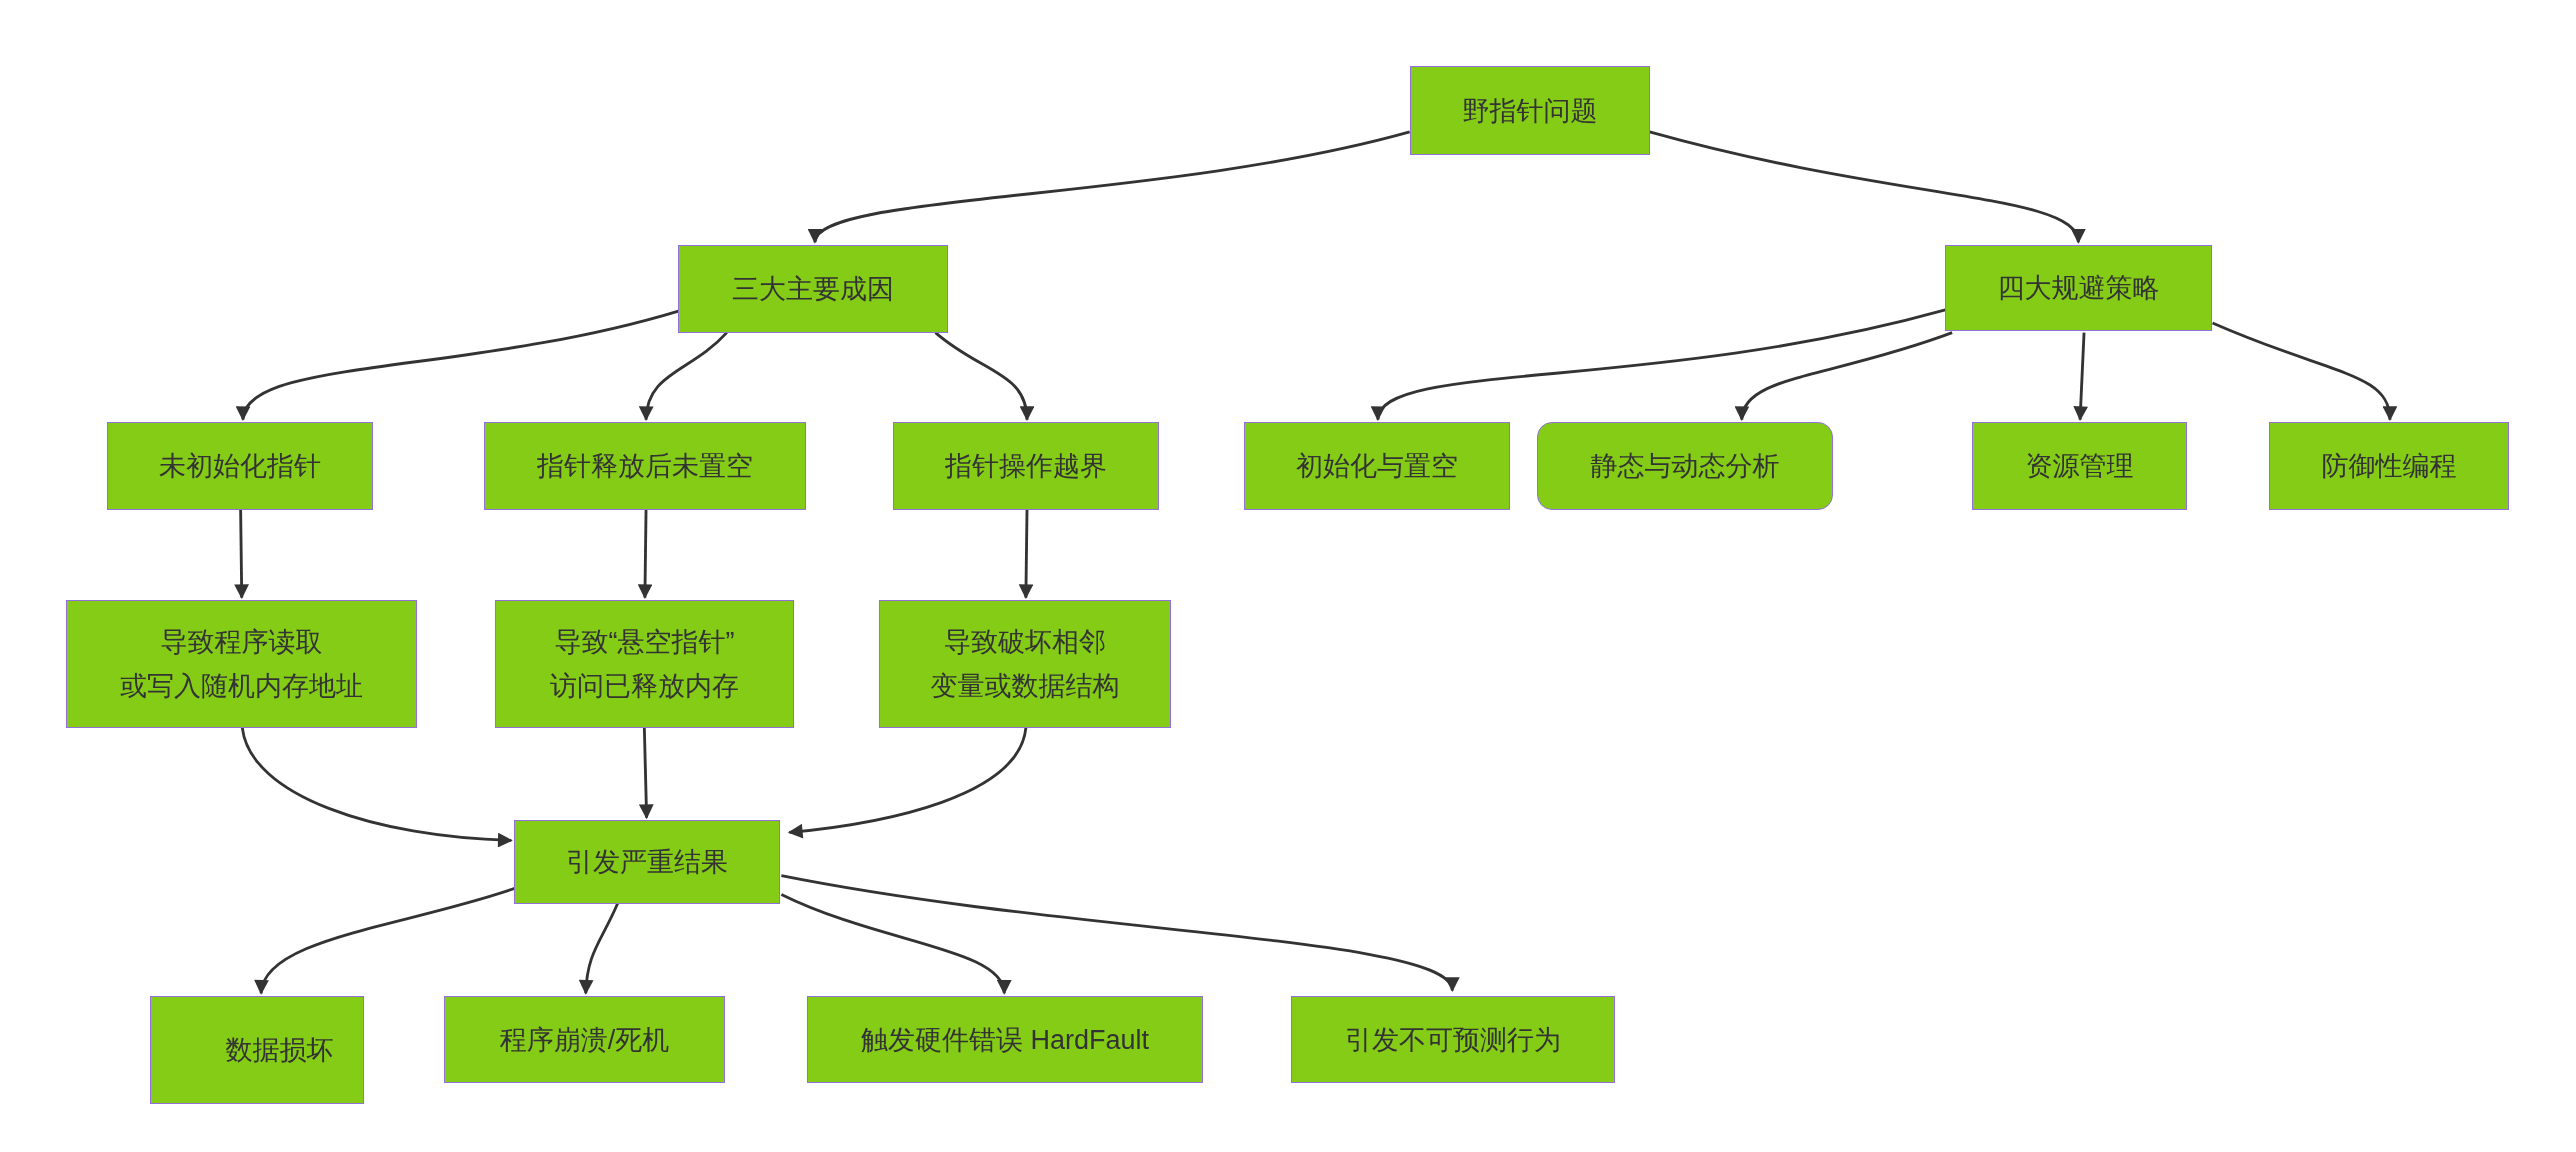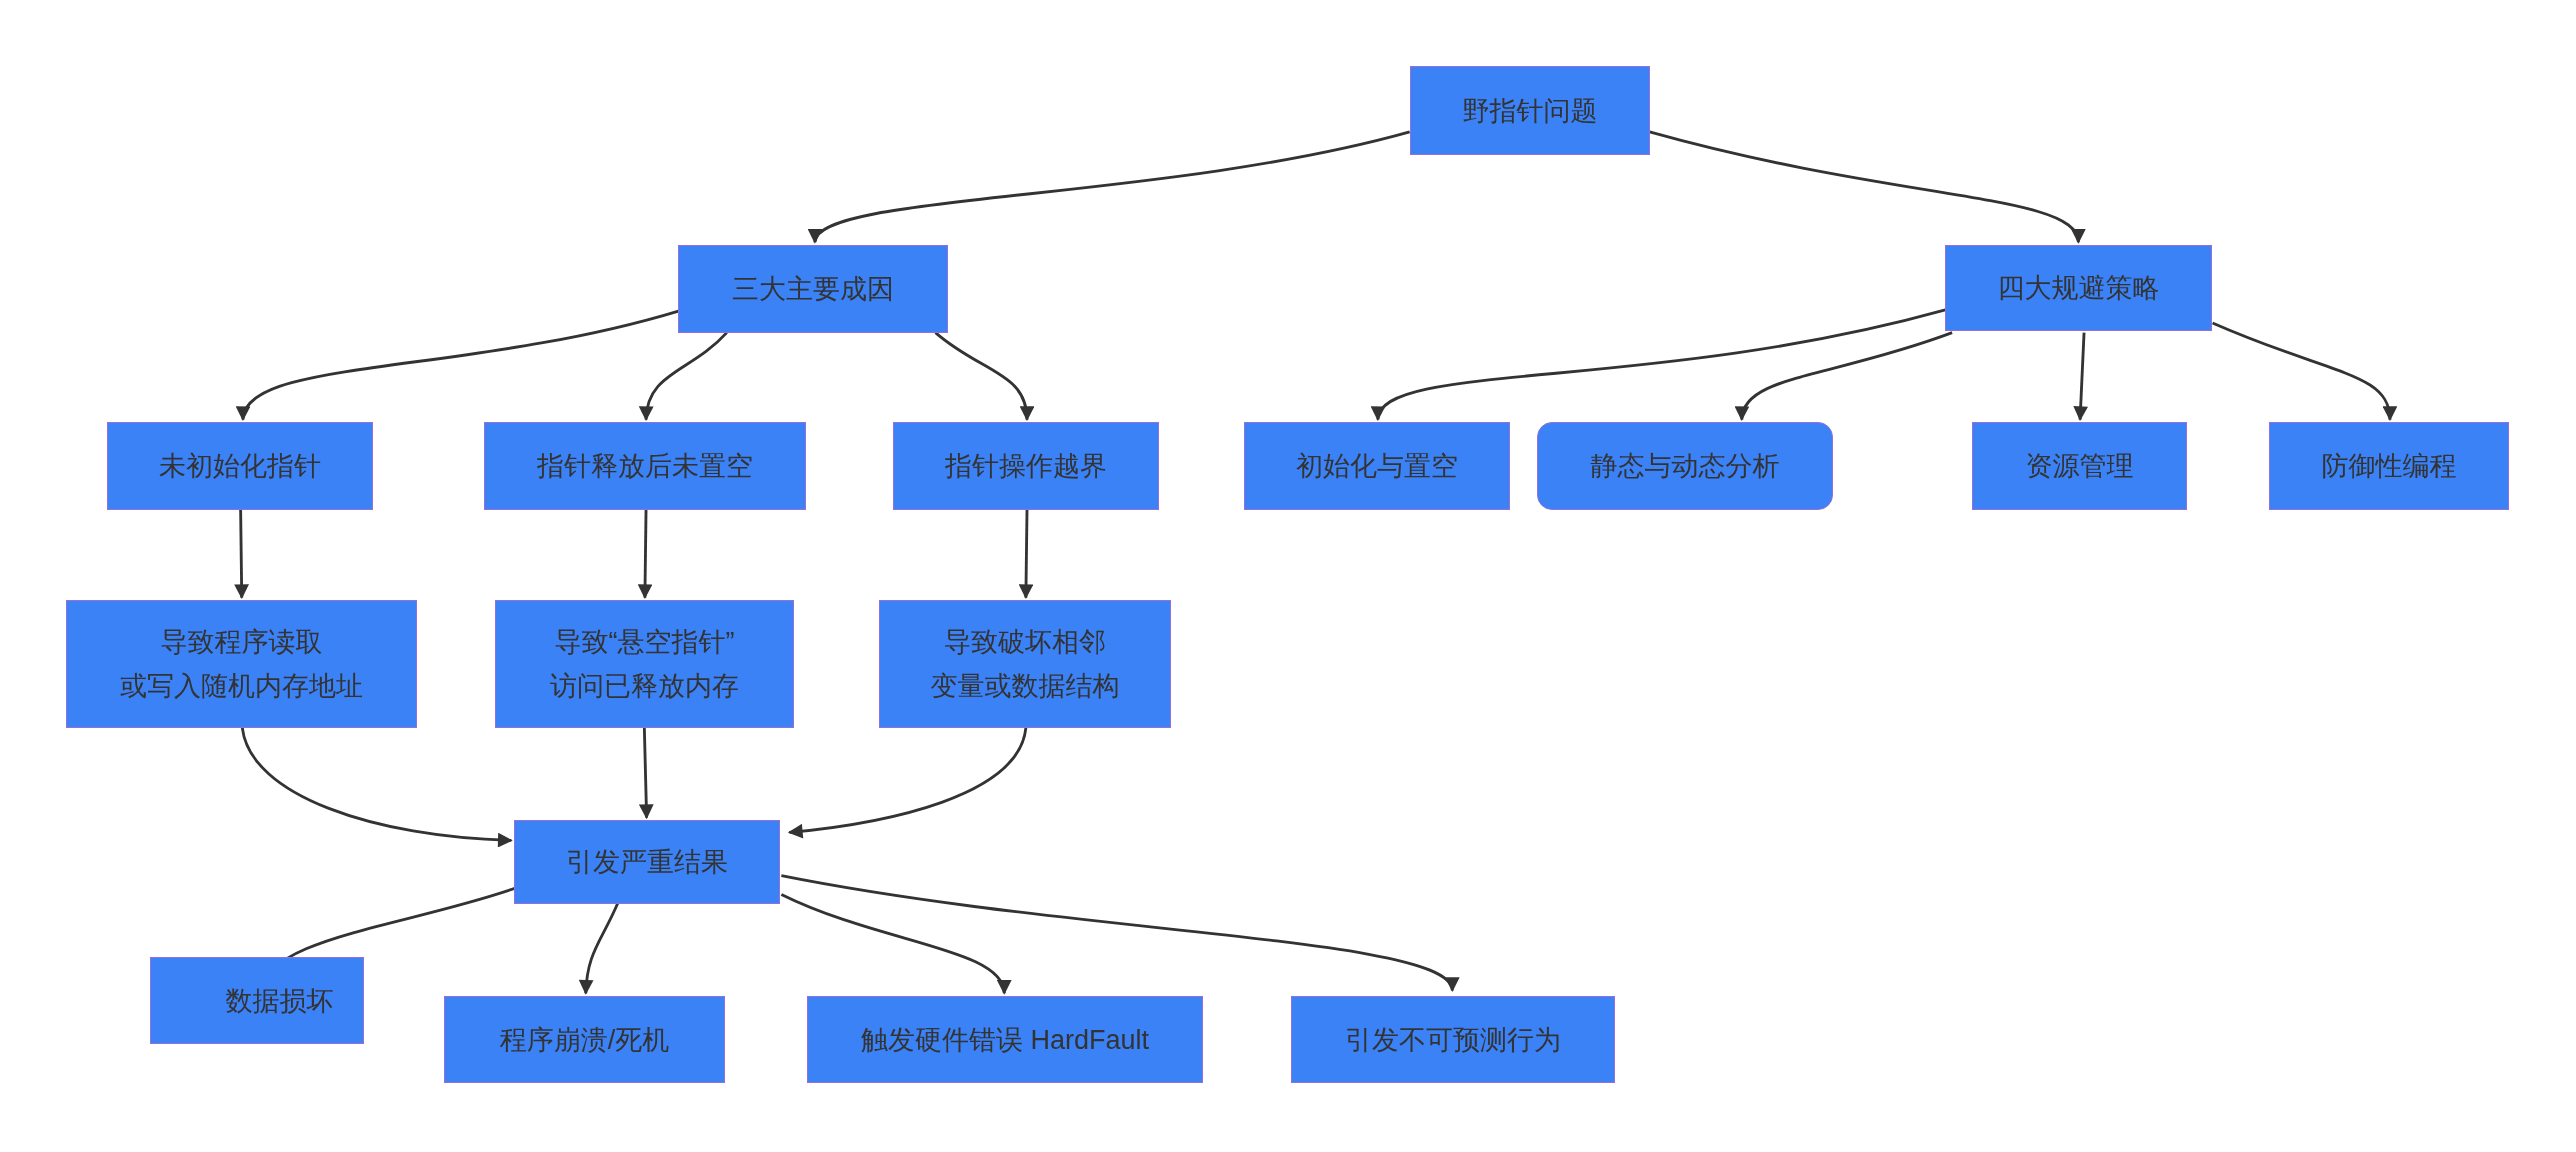--- a/index.html
+++ b/index.html
@@ -23,21 +23,21 @@
     height: 1152px;
   }
   .edge-layer path.edge {
     fill: none;
     stroke: #333333;
     stroke-width: 5px;
   }
   .node {
     position: absolute;
     box-sizing: border-box;
-    background: #3b82f6;
+    background: #84cc16;
     border: 1.7px solid #9370DB;
     color: #333333;
     font-size: 27px;
     line-height: 44px;
     display: flex;
     align-items: center;
     justify-content: center;
     text-align: center;
     white-space: pre-line;
   }
@@ -104,21 +104,21 @@
 或写入随机内存地址</div>
 
   <div class="node" style="left:495px; top:600px; width:299px; height:128px;">导致“悬空指针”
 访问已释放内存</div>
 
   <div class="node" style="left:879px; top:600px; width:292px; height:128px;">导致破坏相邻
 变量或数据结构</div>
 
   <div class="node" style="left:514px; top:820px; width:266px; height:84px;">引发严重结果</div>
 
-  <div class="node" style="left:150px; top:957px; width:214px; height:87px;padding-left:45px;">数据损坏</div>
+  <div class="node" style="left:150px; top:996px; width:214px; height:108px;padding-left:45px;">数据损坏</div>
 
   <div class="node" style="left:444px; top:996px; width:281px; height:87px;">程序崩溃/死机</div>
 
   <div class="node" style="left:807px; top:996px; width:396px; height:87px;">触发硬件错误 HardFault</div>
 
   <div class="node" style="left:1291px; top:996px; width:324px; height:87px;">引发不可预测行为</div>
 
 </div>
 
 

